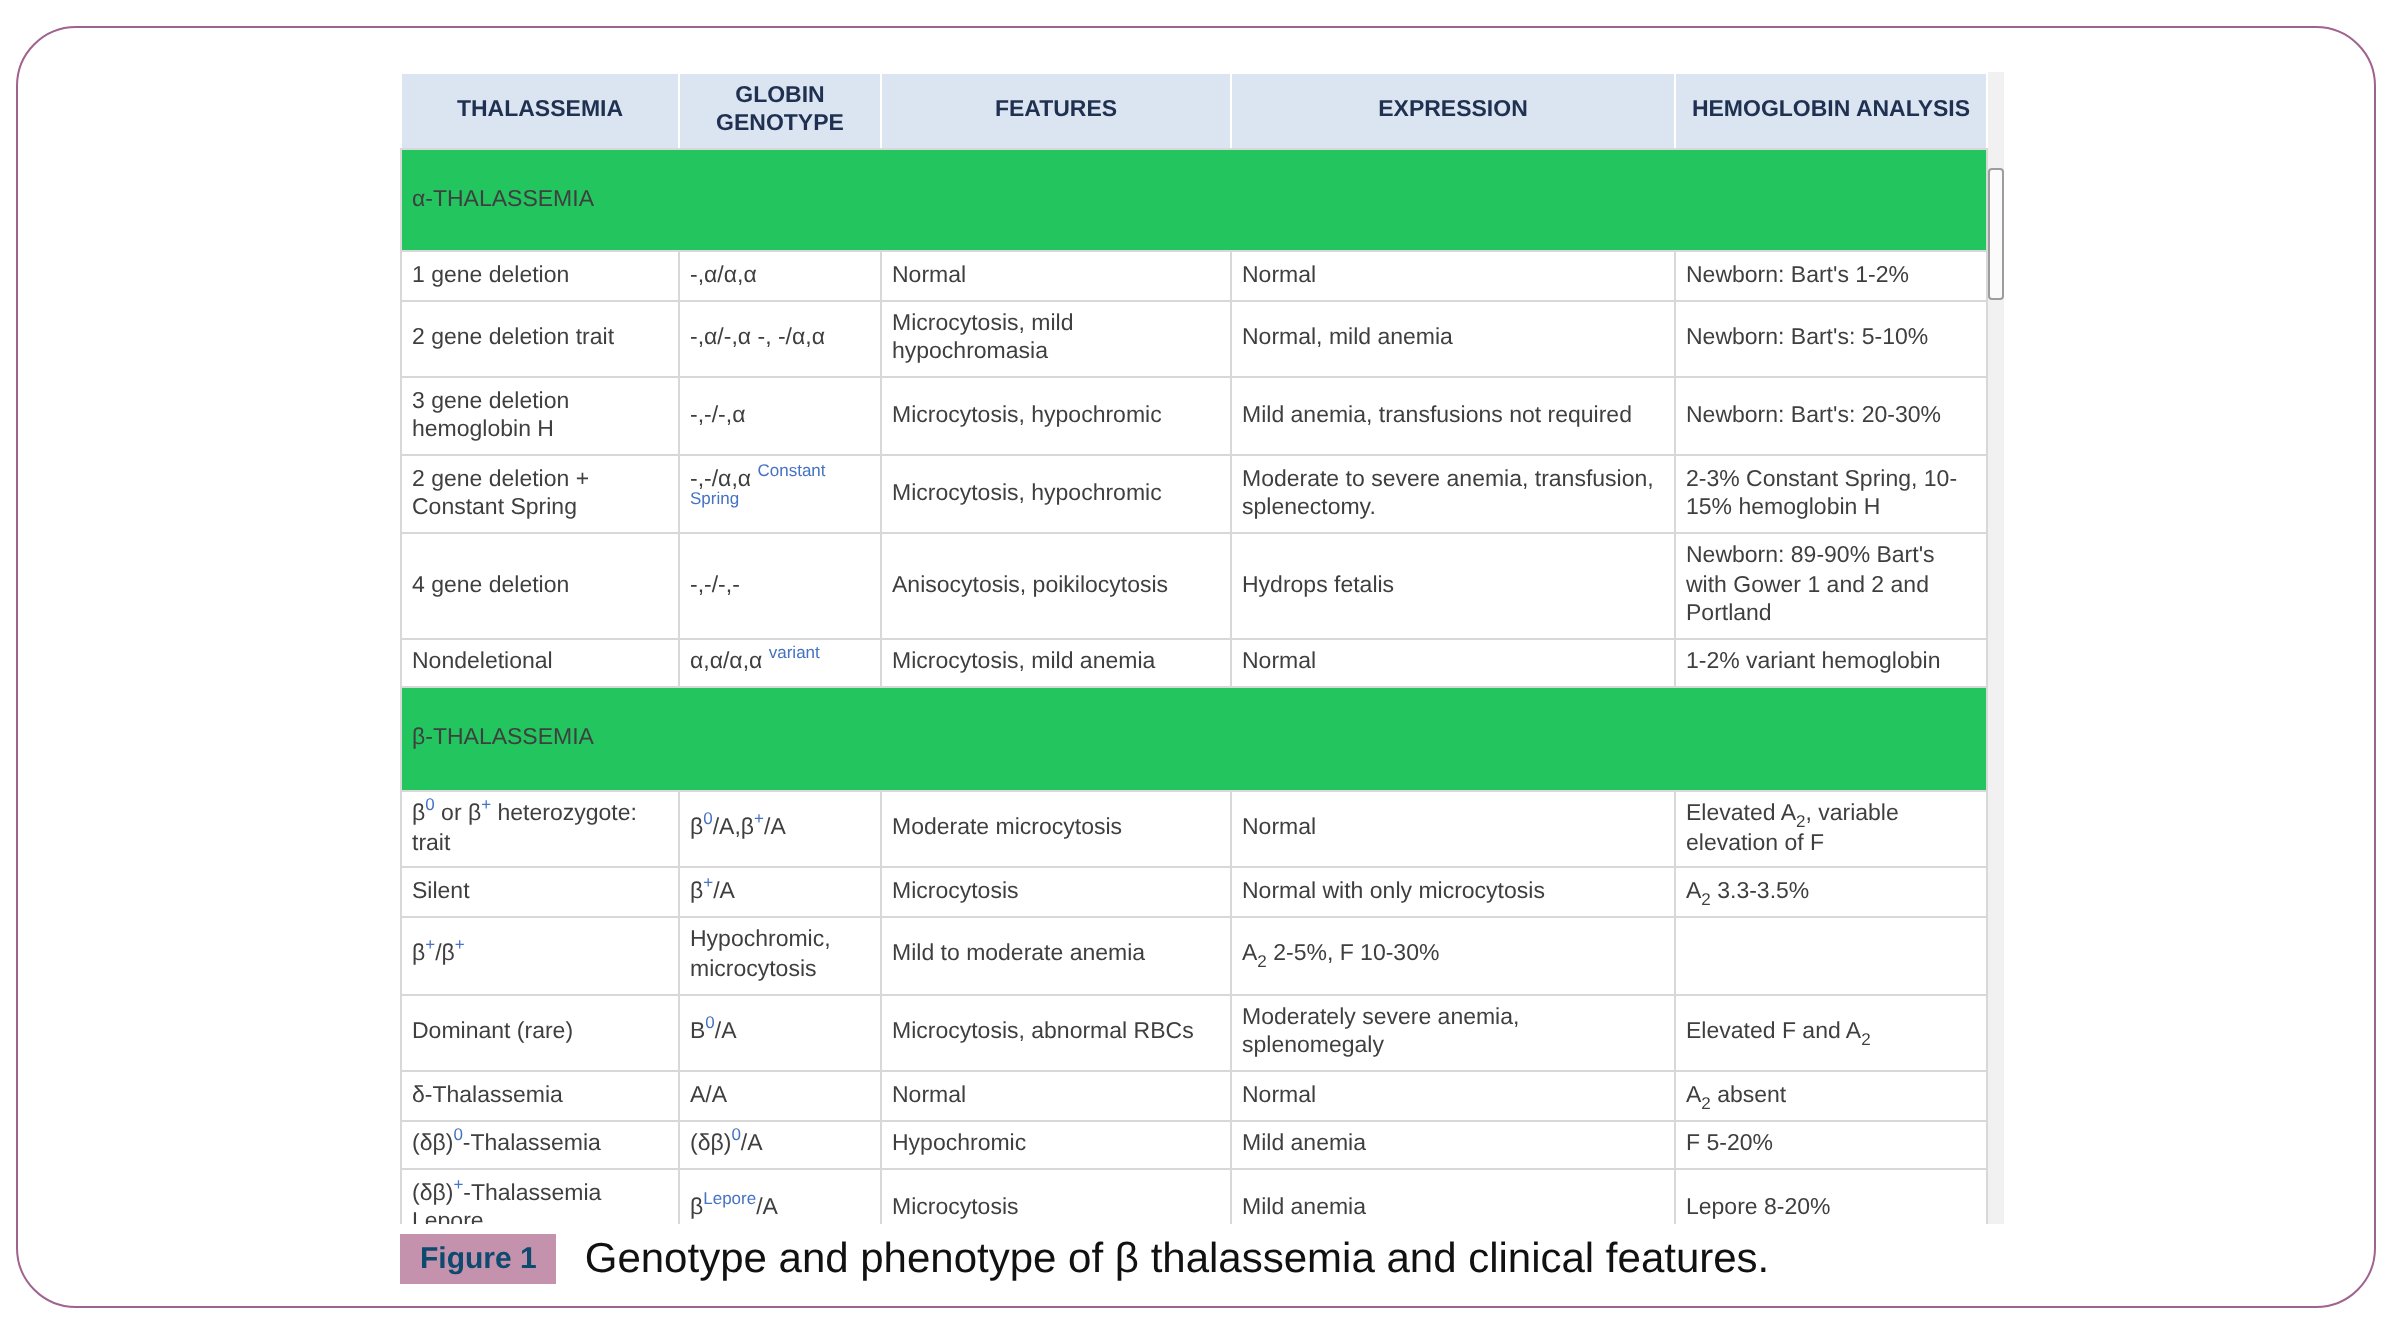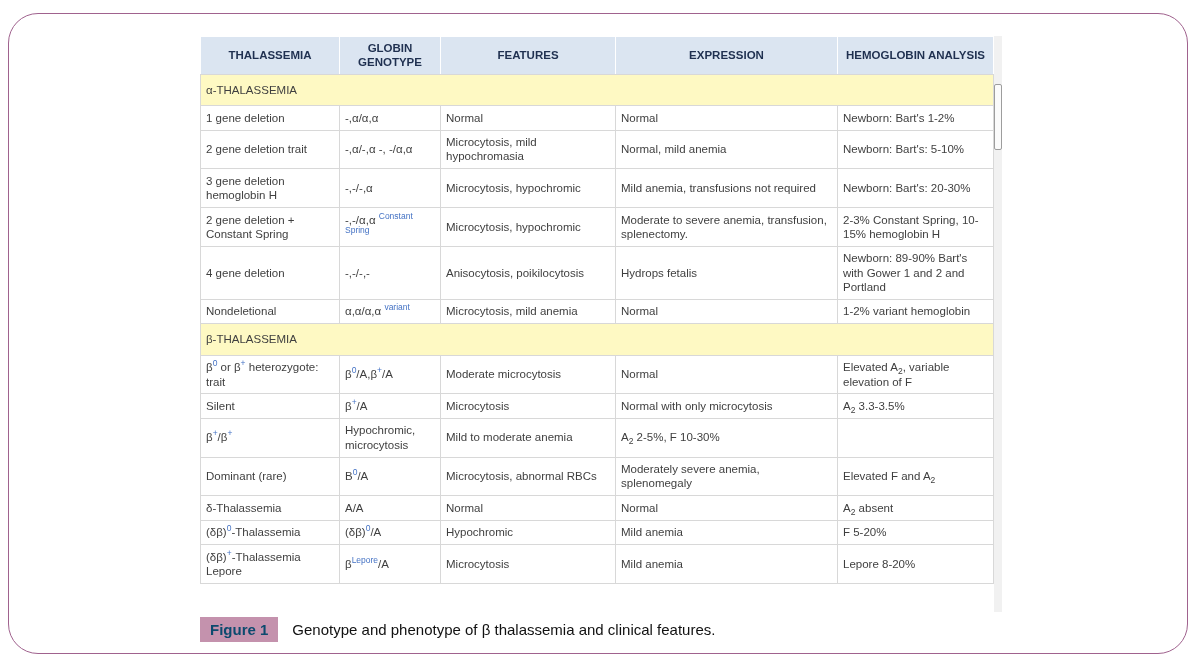--- a/index.html
+++ b/index.html
@@ -44,22 +44,22 @@
     border-bottom:1px solid var(--grid-line,#d8d8d8);
     padding:4px 3px;
   }
   table.data-table td{
     border:1px solid var(--grid-line,#d8d8d8);
     padding:4.5px 5px;
     vertical-align:middle;
     word-wrap:break-word;
   }
   tr.section-row td{
-    background:#fef9c3;
-    padding:8px 5px;
+    background:#22c55e;
+    padding:18px 5px;
   }
   table.data-table sup{
     color:var(--link-blue,#4472c4);
     font-size:8.5px;
     line-height:0;
   }
   table.data-table sub{
     font-size:8.5px;
     line-height:0;
   }
@@ -87,21 +87,21 @@
   }
   .caption .badge{
     background:var(--badge-bg,#c492ad);
     color:#0c4a6e;
     font-weight:bold;
     font-size:15px;
     padding:4px 10px;
     white-space:nowrap;
   }
   .caption .caption-text{
-    font-size:15px;
+    font-size:21px;
     color:#111111;
   }
 </style>
 </head>
 <body>
 
 <div class="frame"></div>
 
 <div class="table-viewport">
   <table class="data-table">

